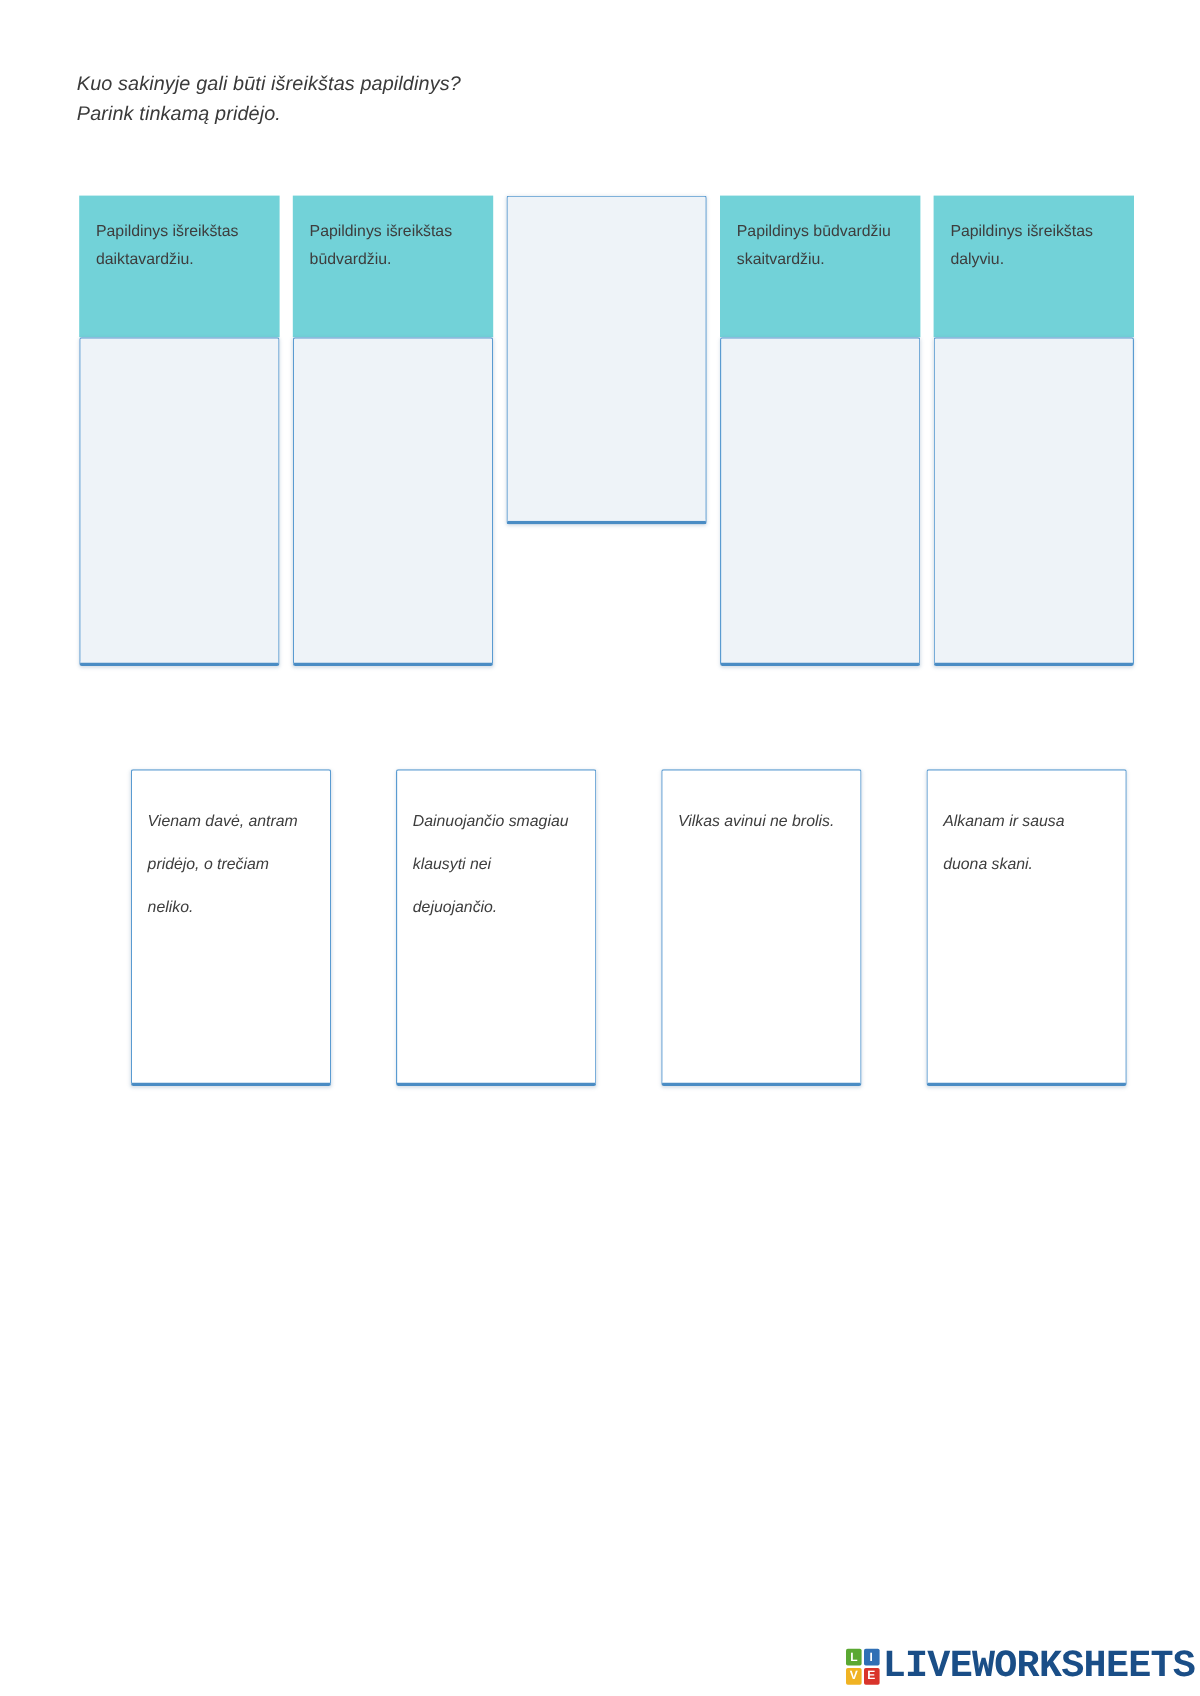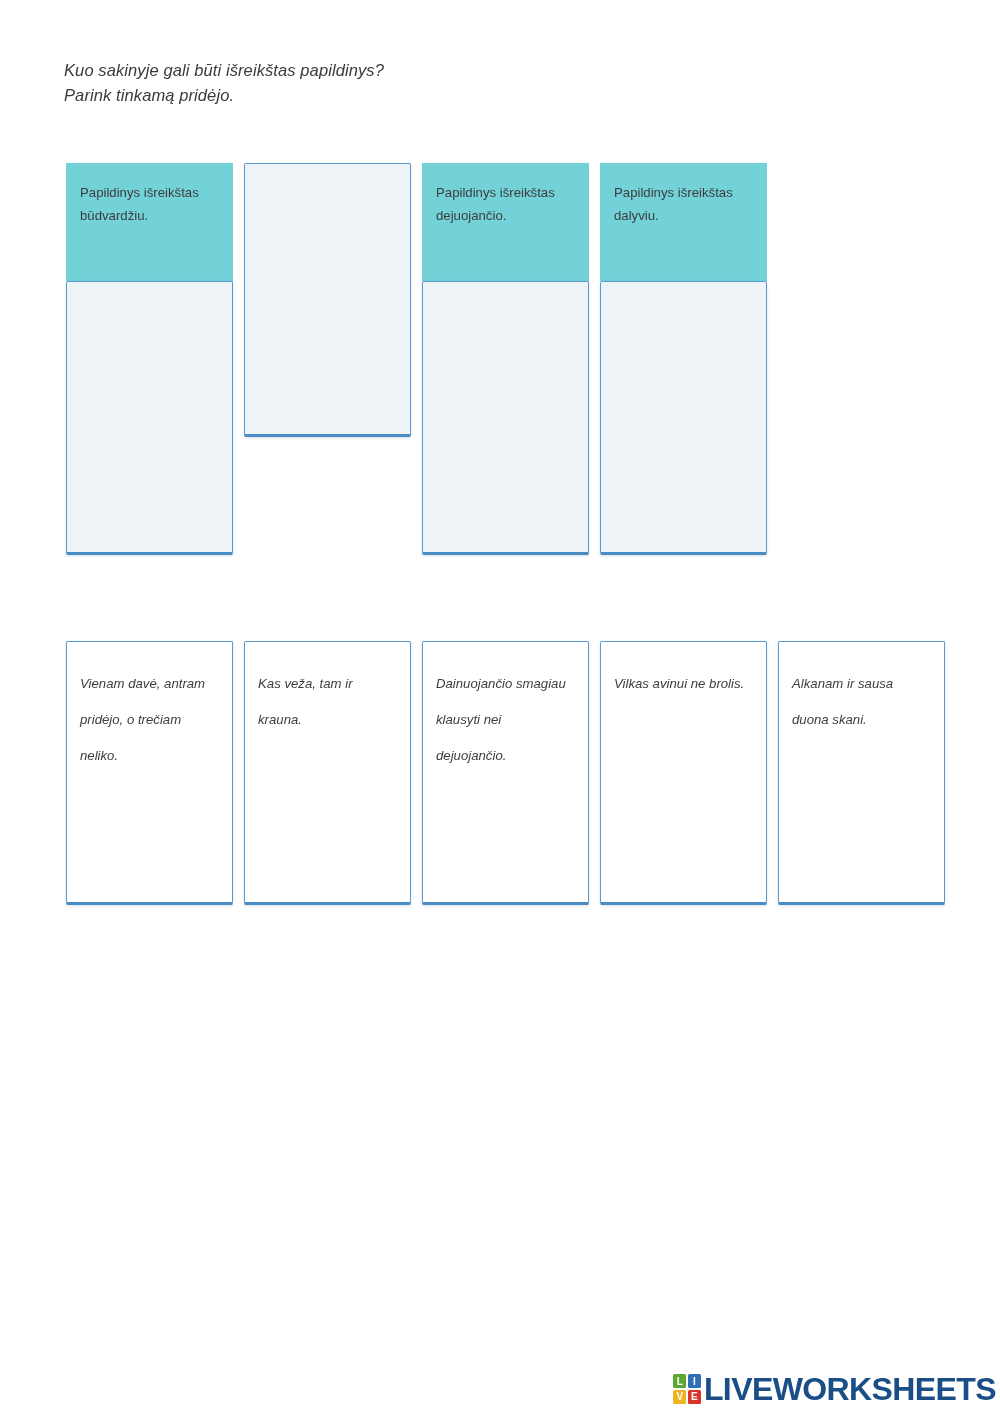--- a/index.html
+++ b/index.html
@@ -77,20 +77,21 @@
     background: #ffffff;
     border: 1px solid #5a9bd1;
     border-bottom: 3px solid #4a8cc4;
     border-radius: 2px;
     box-shadow: 0 1px 3px rgba(70,110,150,0.22);
     padding: 24px 13px 0 13px;
     font-size: 13.2px;
     line-height: 36px;
     font-style: italic;
     color: #3d3d3d;
+    margin-left: 43px;
   }
 
   
   .footer-logo {
     position: absolute;
     right: 4px;
     bottom: 8px;
     display: flex;
     align-items: center;
     gap: 3px;
@@ -113,59 +114,62 @@
   }
   .logo-tile.t-l { background: #5aa832; }
   .logo-tile.t-i { background: #2f6fb5; }
   .logo-tile.t-v { background: #f0b323; }
   .logo-tile.t-e { background: #d9342b; }
   .logo-word {
     font-size: 32px;
     font-weight: bold;
     color: #1a4e87;
     letter-spacing: -0.6px;
-    font-family: Liberation Sans, sans-serif;
+    font-family: Liberation Mono, monospace;
     line-height: 32px;
   }
 </style>
 </head>
 <body>
 
 <div class="instructions">
   <span class="line">Kuo sakinyje gali būti išreikštas papildinys?</span>
   <span class="line">Parink tinkamą pridėjo.</span>
 </div>
 
 <div class="category-row">
 
+  <div class="category-col">
+    <div class="category-header">Papildinys išreikštas daiktavardžiu.</div>
+    <div class="dropzone"></div>
+  </div>
 
   <div class="category-col">
     <div class="category-header">Papildinys išreikštas būdvardžiu.</div>
     <div class="dropzone"></div>
   </div>
 
   <div class="category-col">
     <div class="dropzone"></div>
   </div>
 
   <div class="category-col">
-    <div class="category-header">Papildinys išreikštas dejuojančio.</div>
+    <div class="category-header">Papildinys būdvardžiu skaitvardžiu.</div>
     <div class="dropzone"></div>
   </div>
 
   <div class="category-col">
     <div class="category-header">Papildinys išreikštas dalyviu.</div>
     <div class="dropzone"></div>
   </div>
 
 </div>
 
 <div class="answer-row">
   <div class="answer-card">Vienam davė, antram pridėjo, o trečiam neliko.</div>
-  <div class="answer-card">Kas veža, tam ir krauna.</div>
   <div class="answer-card">Dainuojančio smagiau klausyti nei dejuojančio.</div>
   <div class="answer-card">Vilkas avinui ne brolis.</div>
   <div class="answer-card">Alkanam ir sausa duona skani.</div>
 </div>
 
 <div class="footer-logo">
   <div class="logo-mark">
     <span class="logo-tile t-l">L</span>
     <span class="logo-tile t-i">I</span>
     <span class="logo-tile t-v">V</span>

